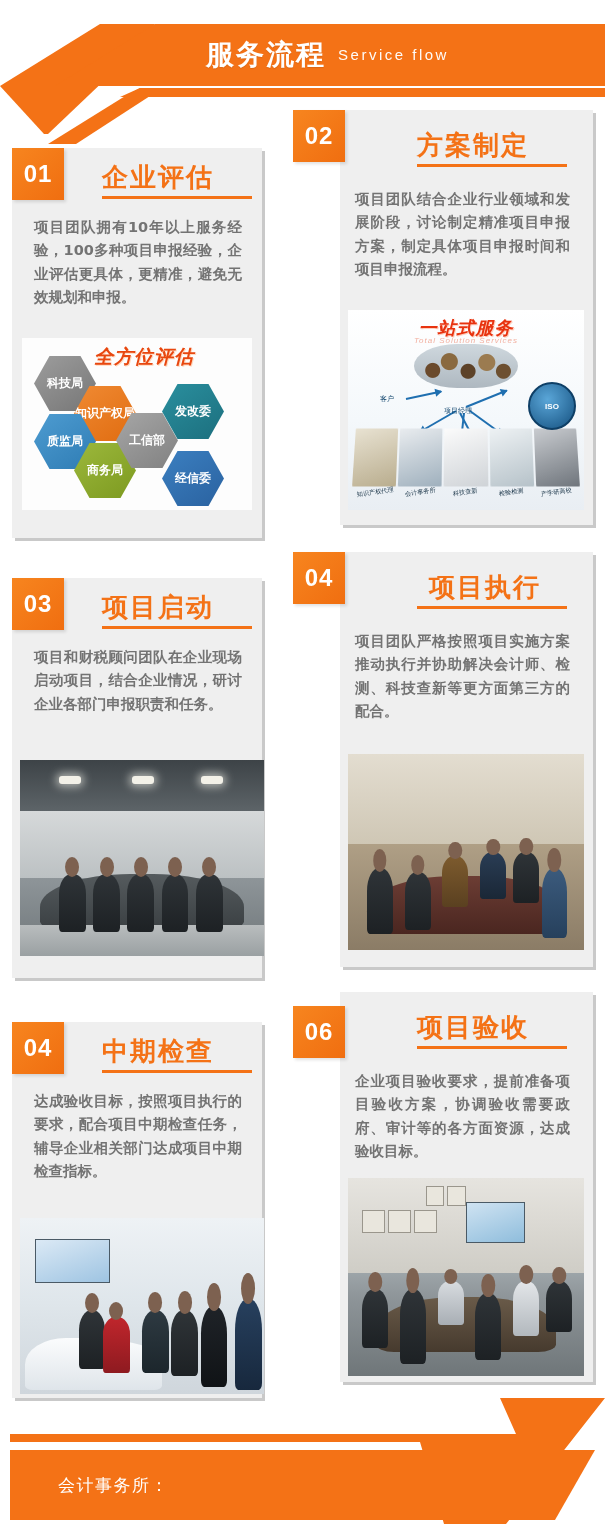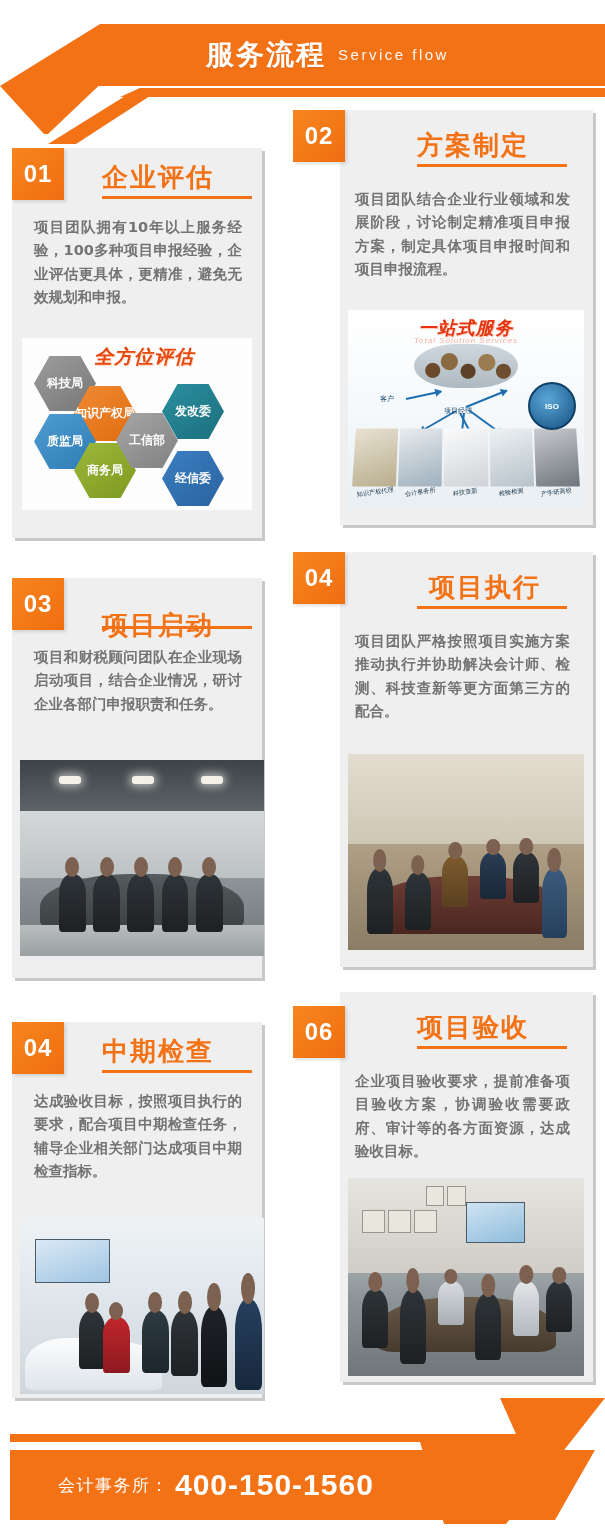--- a/index.html
+++ b/index.html
@@ -98,21 +98,21 @@
   #card02 .badge{left:0px;top:0px;}
   #card02 .card-title{left:124px;top:18px;}
   #card02 .title-rule{left:124px;top:54px;width:150px;}
   #card02 .card-desc{left:62px;top:78px;width:215px;}
   #card02 .card-media{left:55px;top:200px;width:236px;height:200px;}
 
   
   #card03{left:12px;top:578px;}
   #card03 .card-body{width:250px;height:400px;}
   #card03 .badge{left:0px;top:0px;}
-  #card03 .card-title{left:90px;top:12px;margin-top:18px;}
+  #card03 .card-title{left:90px;top:12px;}
   #card03 .title-rule{left:90px;top:48px;width:150px;}
   #card03 .card-desc{left:22px;top:68px;width:208px;}
   #card03 .card-media{left:8px;top:182px;width:244px;height:196px;}
 
   
   #card04{left:293px;top:552px;}
   #card04 .card-body{left:47px;top:0px;width:253px;height:415px;}
   #card04 .badge{left:0px;top:0px;}
   #card04 .card-title{left:124px;top:18px;margin-left:12px;}
   #card04 .title-rule{left:124px;top:54px;width:150px;}
@@ -440,17 +440,16 @@
       </div>
     </div>
   </div>
 
   <div class="footer">
     <div class="ftr-line"></div>
     <div class="ftr-wedge"></div>
     <div class="ftr-bar"></div>
     <div class="ftr-text">
       <span class="ftr-label">会计事务所：</span>
-      <span class="ftr-number">400-150-1560</span>
     </div>
   </div>
 
 </div>
 
 </body></html>

